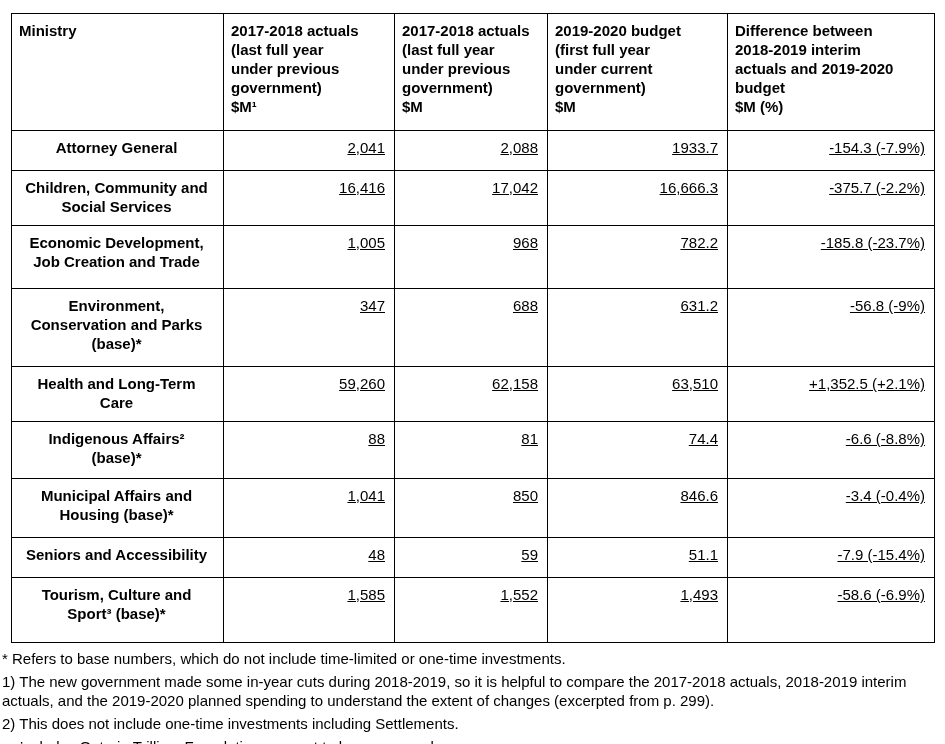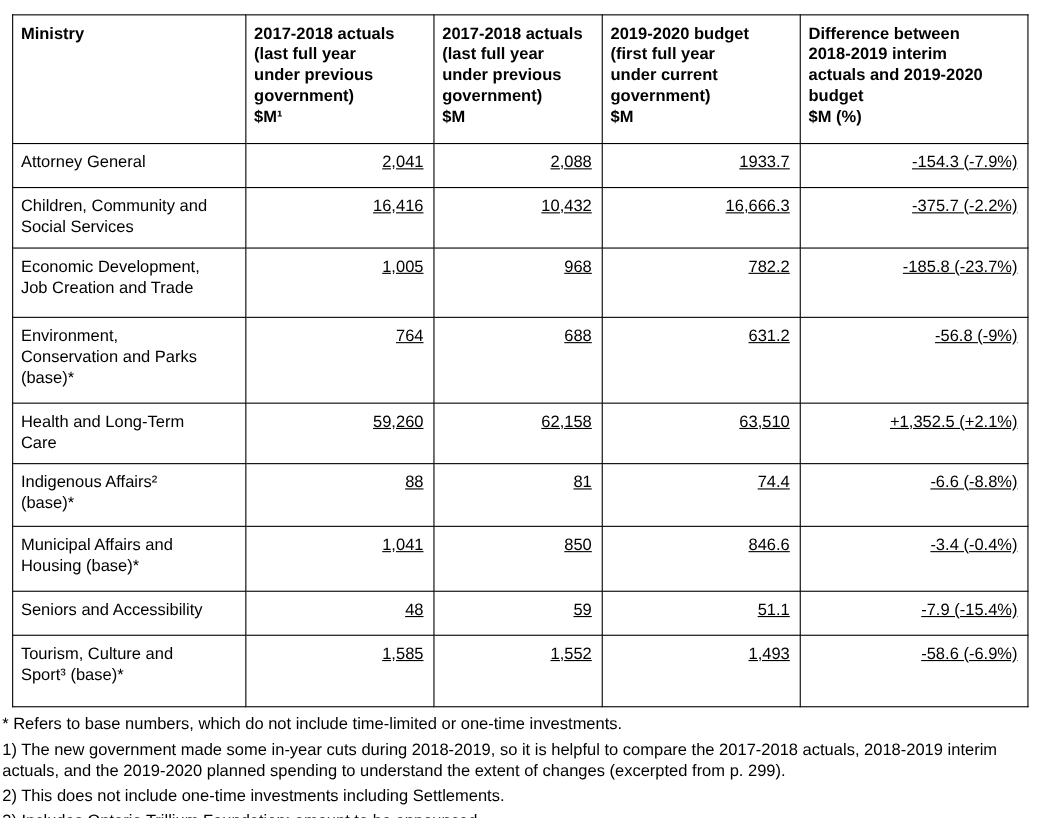--- a/index.html
+++ b/index.html
@@ -8,20 +8,21 @@
     background: #ffffff;
     color: #000000;
     font-family: "Liberation Sans", "DejaVu Sans", sans-serif;
   }
   .page {
     width: 945px;
     height: 744px;
     background: #ffffff;
     overflow: hidden;
     position: relative;
+    border-radius: 25px;
   }
   table.budget-table {
     border-collapse: collapse;
     table-layout: fixed;
     width: 923px;
     margin: 13px 0 0 11px;
   }
   table.budget-table th,
   table.budget-table td {
     border: 1px solid #000000;
@@ -35,22 +36,23 @@
   table.budget-table th {
     font-weight: bold;
     text-align: left;
     white-space: pre-line;
     height: 117px;
   }
   table.budget-table th.col-ministry {
     text-align: left;
   }
   td.cell-ministry {
-    text-align: left;
+    text-align: center;
     white-space: pre-line;
+    font-weight: bold;
   }
   td.cell-num {
     text-align: right;
     text-decoration: underline;
   }
   
   tbody tr:nth-child(1) td { height: 40px; }
   tbody tr:nth-child(2) td { height: 55px; }
   tbody tr:nth-child(3) td { height: 63px; }
   tbody tr:nth-child(4) td { height: 78px; }
@@ -112,37 +114,37 @@
         <td class="cell-ministry">Attorney General</td>
         <td class="cell-num">2,041</td>
         <td class="cell-num">2,088</td>
         <td class="cell-num">1933.7</td>
         <td class="cell-num">-154.3 (-7.9%)</td>
       </tr>
       <tr>
         <td class="cell-ministry">Children, Community and
 Social Services</td>
         <td class="cell-num">16,416</td>
-        <td class="cell-num">10,432</td>
+        <td class="cell-num">17,042</td>
         <td class="cell-num">16,666.3</td>
         <td class="cell-num">-375.7 (-2.2%)</td>
       </tr>
       <tr>
         <td class="cell-ministry">Economic Development,
 Job Creation and Trade</td>
         <td class="cell-num">1,005</td>
         <td class="cell-num">968</td>
         <td class="cell-num">782.2</td>
         <td class="cell-num">-185.8 (-23.7%)</td>
       </tr>
       <tr>
         <td class="cell-ministry">Environment,
 Conservation and Parks
 (base)*</td>
-        <td class="cell-num">764</td>
+        <td class="cell-num">347</td>
         <td class="cell-num">688</td>
         <td class="cell-num">631.2</td>
         <td class="cell-num">-56.8 (-9%)</td>
       </tr>
       <tr>
         <td class="cell-ministry">Health and Long-Term
 Care</td>
         <td class="cell-num">59,260</td>
         <td class="cell-num">62,158</td>
         <td class="cell-num">63,510</td>

